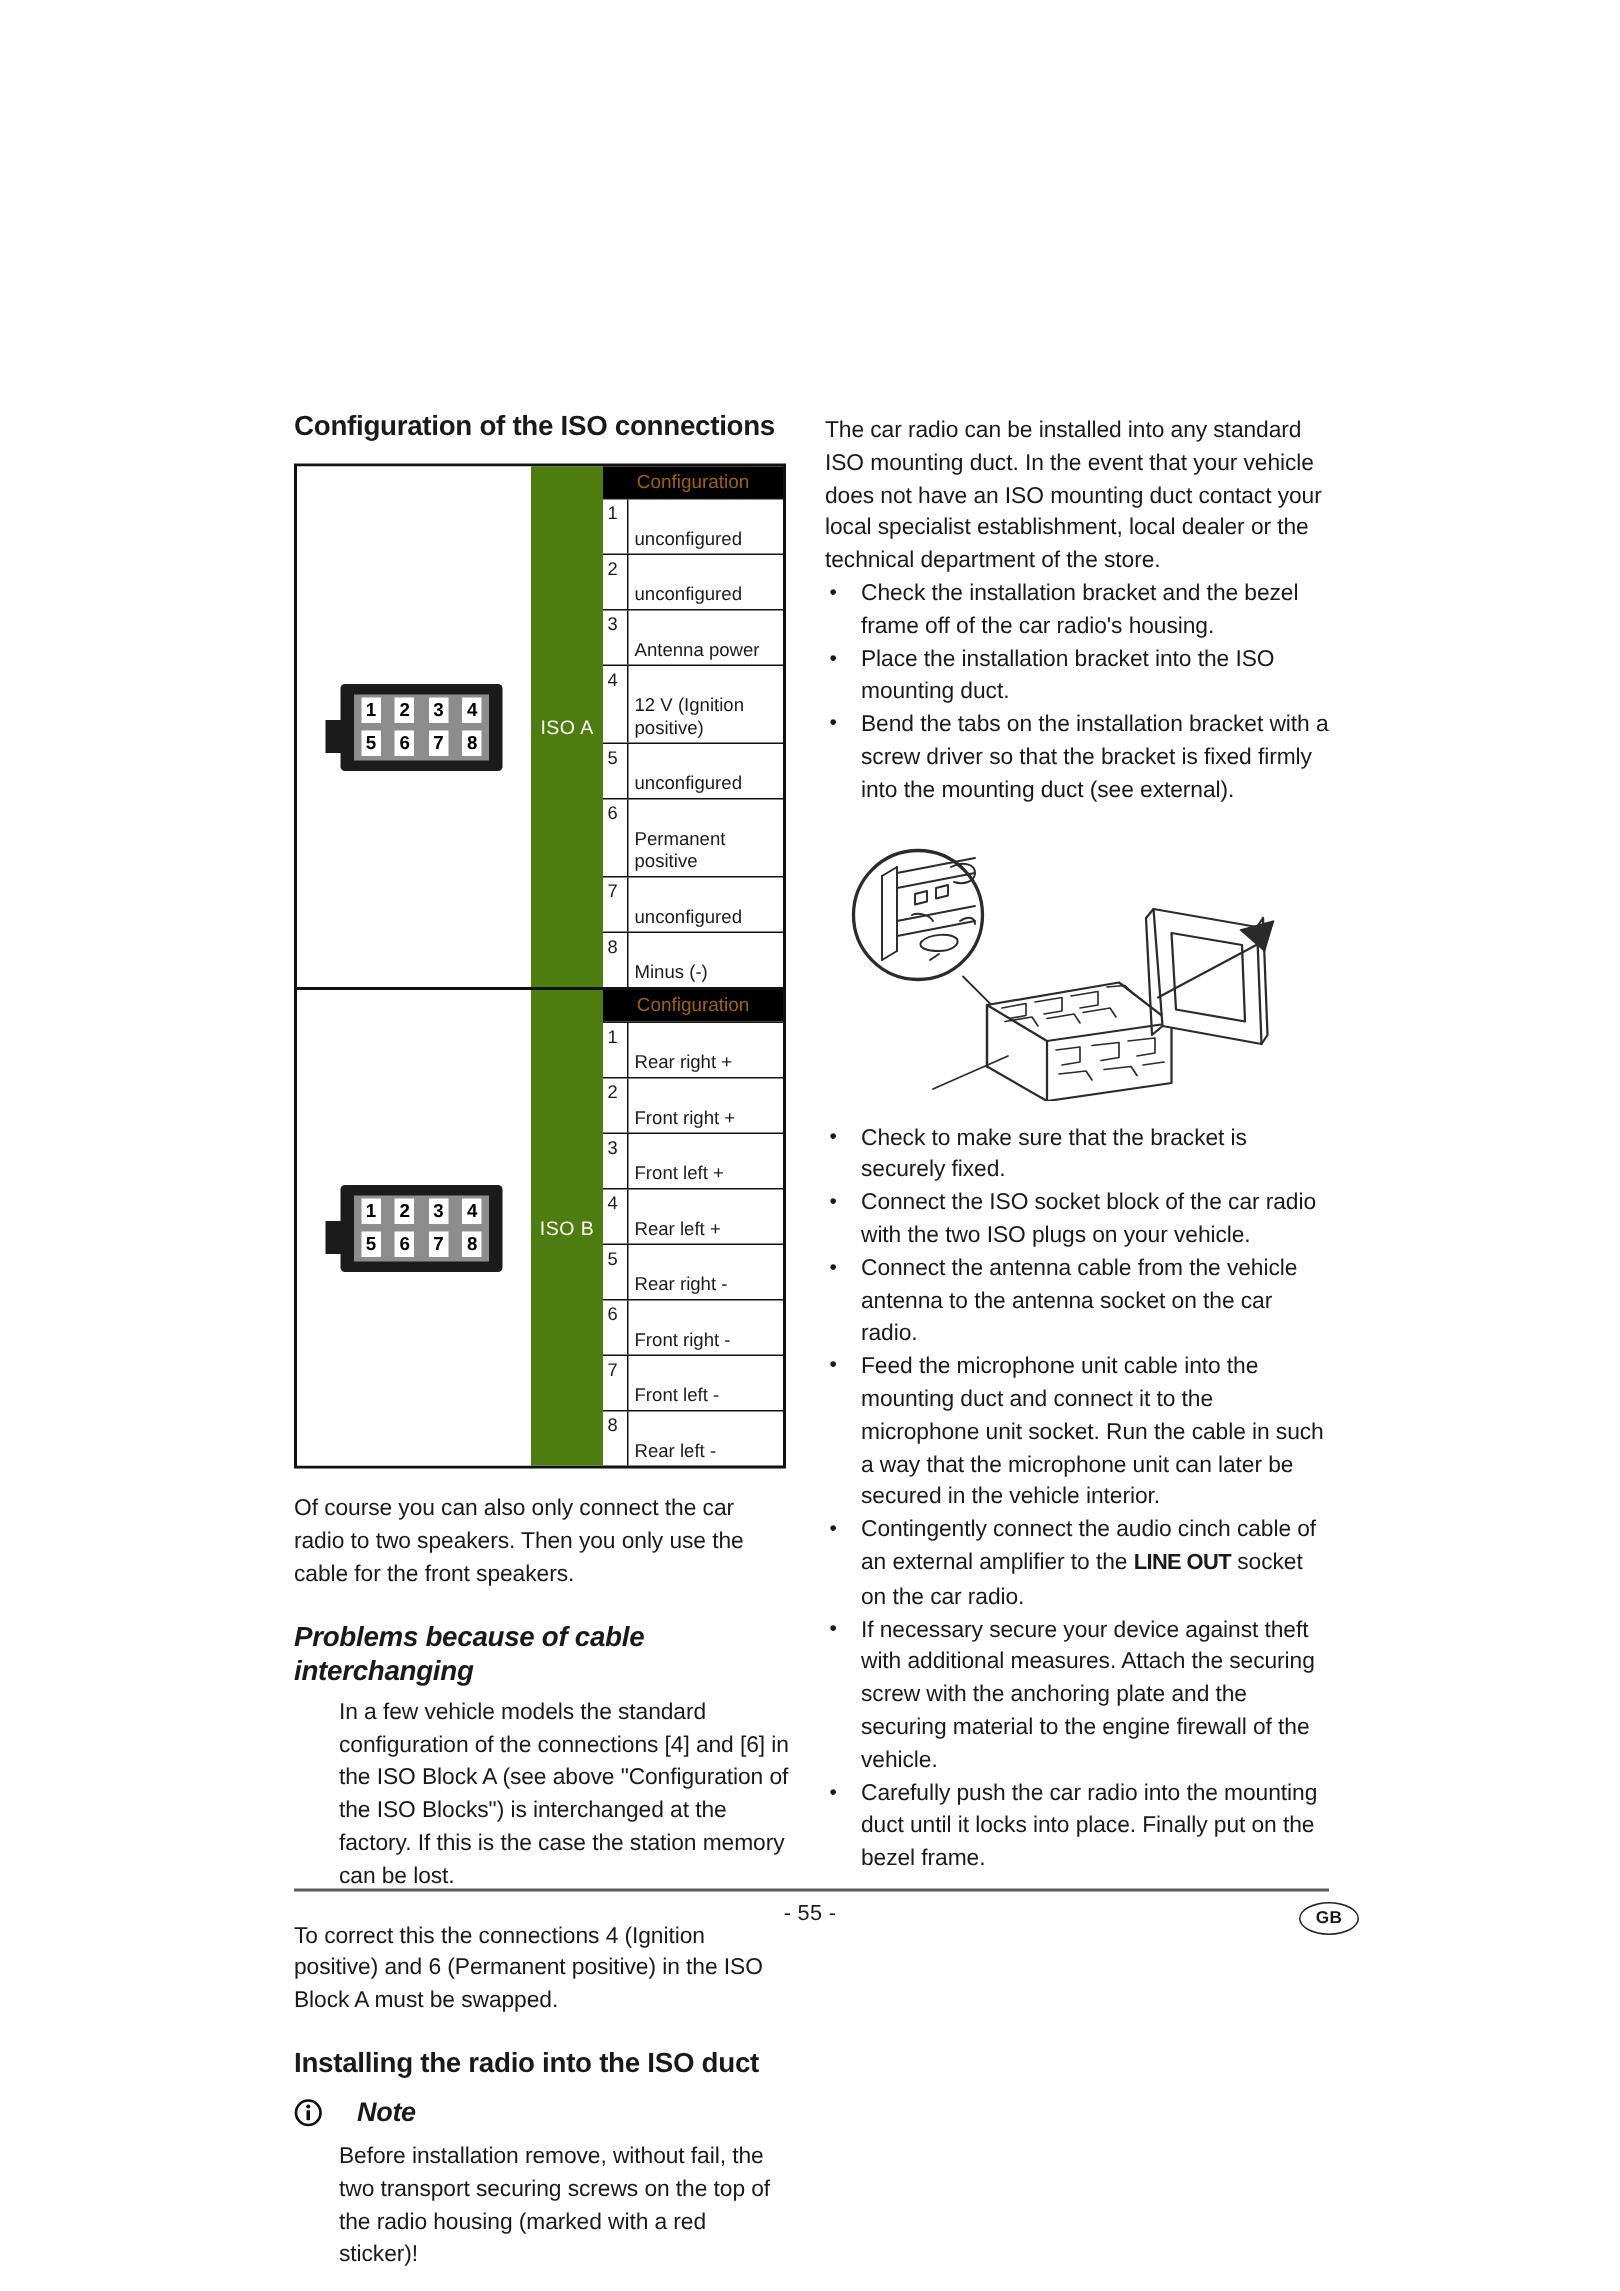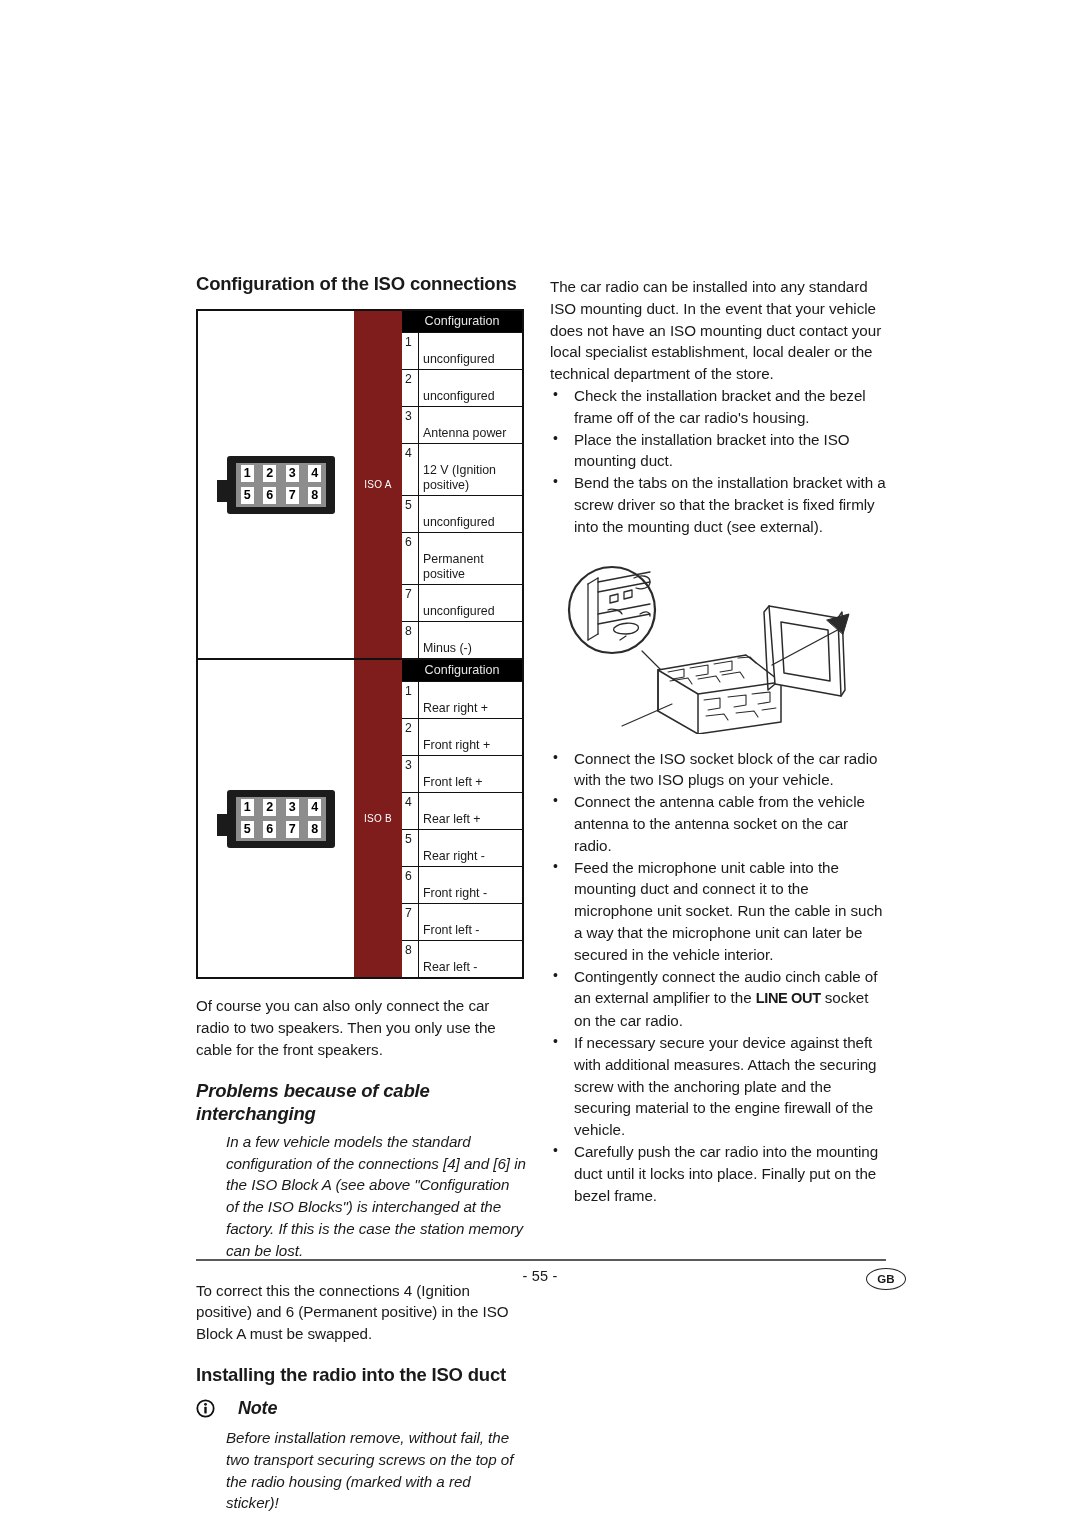--- a/index.html
+++ b/index.html
@@ -58,21 +58,20 @@
   p.body {
     font-size: 15.2px;
     line-height: 21.8px;
     margin: 4px 0 18px 0;
     letter-spacing: -0.05px;
   }
   p.body.tight { margin-bottom: 0; }
   p.note-body {
     font-size: 15.2px;
     line-height: 21.8px;
-    font-style: italic;
     margin: 0 0 0 30px;
     letter-spacing: -0.05px;
   }
 
   
   ul.bullets {
     list-style: none;
     margin: 0;
     padding: 0;
   }
@@ -139,36 +138,36 @@
     flex: 0 0 156px;
     position: relative;
     background: #fff;
     display: flex;
     align-items: center;
     justify-content: center;
   }
   .iso-label-cell {
     width: 48px;
     flex: 0 0 48px;
-    background: #7f1d1d;
+    background: #4d7c0f;
     color: #fff;
     display: flex;
     align-items: center;
     justify-content: center;
-    font-size: 10px;
+    font-size: 13px;
     letter-spacing: 0.3px;
   }
   .iso-rows-cell {
     flex: 1 1 auto;
     display: flex;
     flex-direction: column;
   }
   .cfg-head {
     background: #000;
-    color: #e5e5e5;
+    color: #a16207;
     font-size: 12.6px;
     text-align: center;
     padding: 3px 4px 3px 4px;
     line-height: 15px;
   }
   .cfg-row {
     display: flex;
     align-items: stretch;
     border-top: 1.4px solid #111;
     min-height: 20px;
@@ -493,20 +492,21 @@
             <path d="M64 80 C 70 74, 84 74, 88 78 C 90 82, 84 86, 76 86 C 68 86, 62 84, 64 80 Z"></path>
             <path d="M84 30 C 92 26, 100 28, 100 34 C 100 40, 92 42, 86 40"></path>
             <path d="M90 66 C 96 62, 100 64, 100 68"></path>
             <path d="M70 92 L76 88"></path>
           </g>
         </g>
       </svg>
     </div>
 
     <ul class="bullets">
+      <li>Check to make sure that the bracket is securely fixed.</li>
       <li>Connect the ISO socket block of the car radio with the two ISO plugs on your vehicle.</li>
       <li>Connect the antenna cable from the vehicle antenna to the antenna socket on the car radio.</li>
       <li>Feed the microphone unit cable into the mounting duct and connect it to the microphone unit socket. Run the cable in such a way that the microphone unit can later be secured in the vehicle interior.</li>
       <li><span>Contingently connect the audio cinch cable of an external amplifier to the </span><span class="lineout">LINE OUT</span><span> socket on the car radio.</span></li>
       <li>If necessary secure your device against theft with additional measures. Attach the securing screw with the anchoring plate and the securing material to the engine firewall of the vehicle.</li>
       <li>Carefully push the car radio into the mounting duct until it locks into place. Finally put on the bezel frame.</li>
     </ul>
 
   </div>
 

